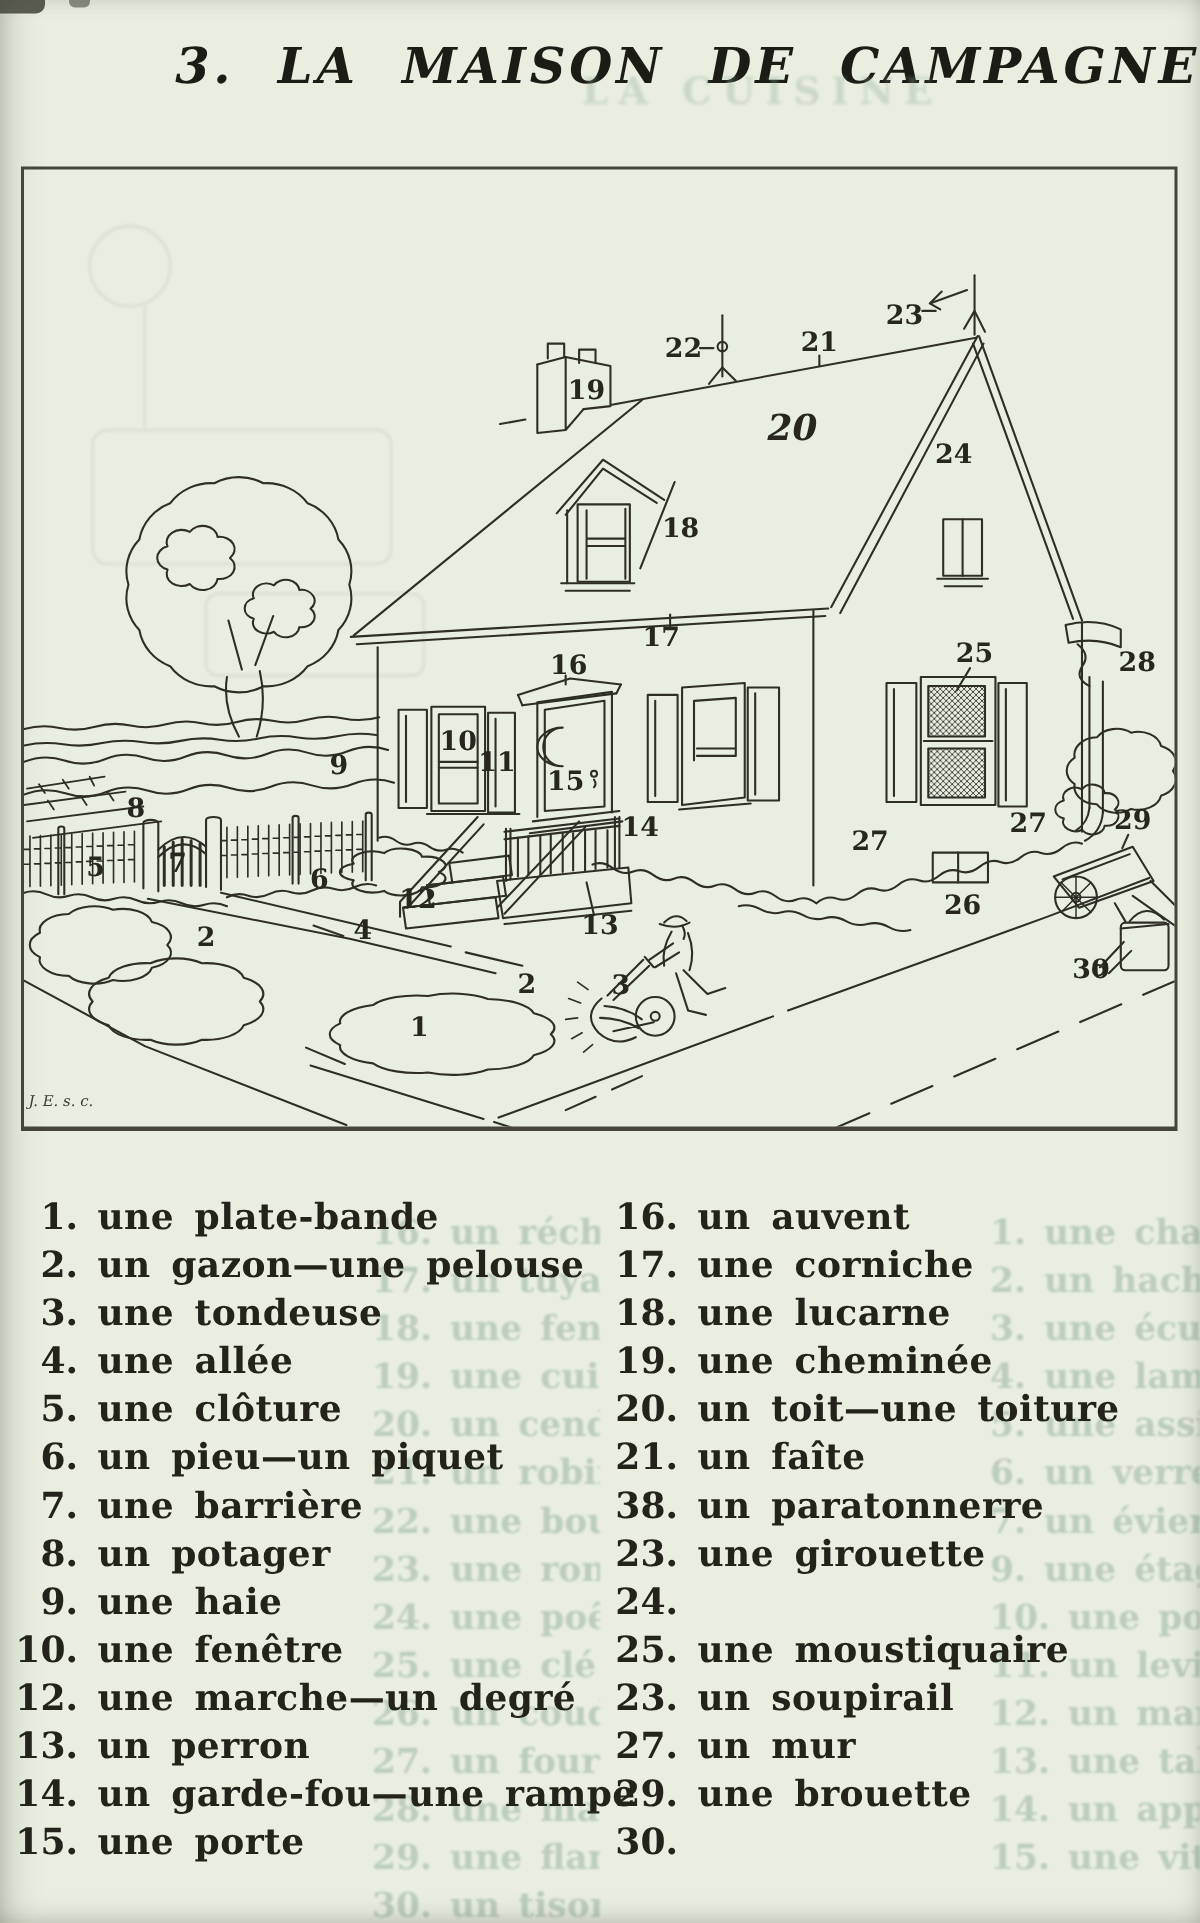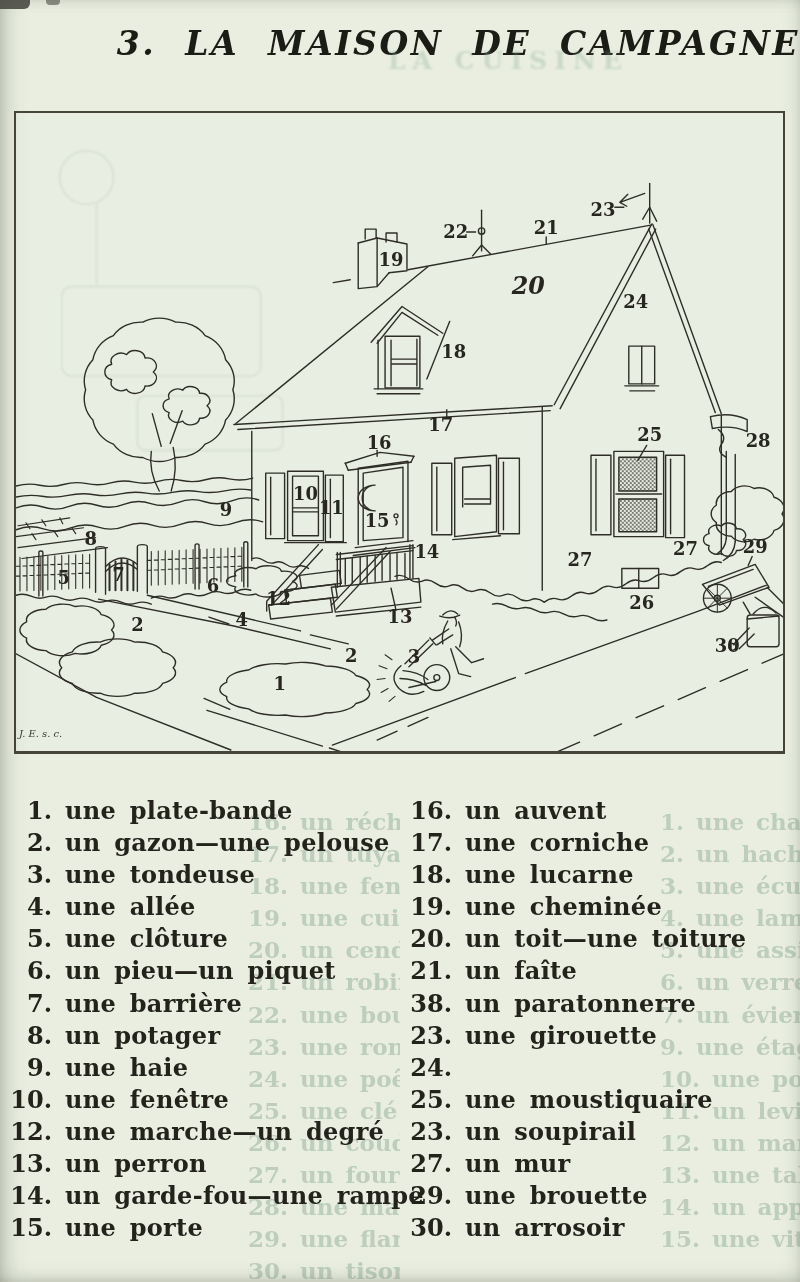--- a/index.html
+++ b/index.html
@@ -488,18 +488,17 @@
       <div class="row">
         <span class="num">27.</span>
         <span class="term">un mur</span>
       </div>
       <div class="row">
         <span class="num">29.</span>
         <span class="term">une brouette</span>
       </div>
       <div class="row">
         <span class="num">30.</span>
-        <span class="term">un arrosoir</span>
       </div>
     </div>
 </div>
 
 <div class="vignette"></div>
 
 </body></html>

